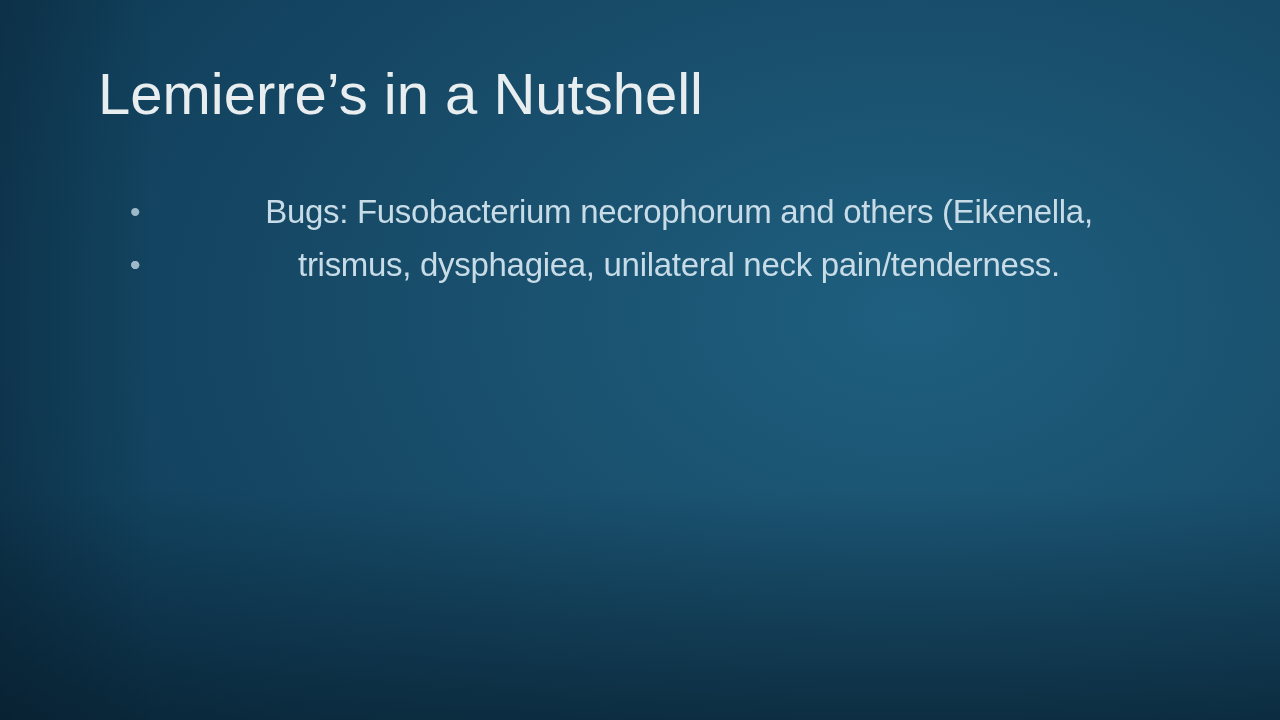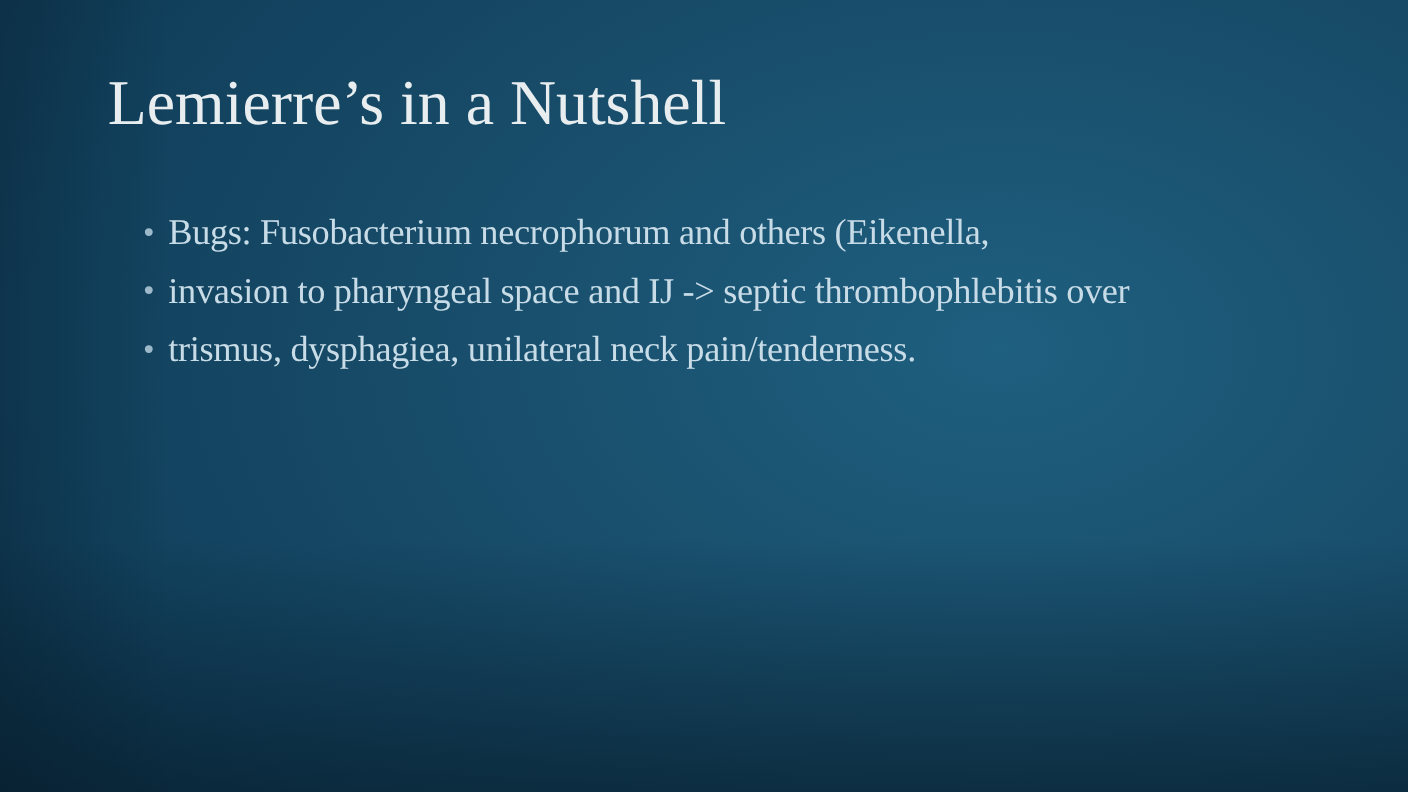--- a/index.html
+++ b/index.html
@@ -5,21 +5,21 @@
   html, body {
     margin: 0;
     padding: 0;
     background: #000;
   }
   .slide {
     position: relative;
     width: 1280px;
     height: 720px;
     overflow: hidden;
-    font-family: Liberation Serif, serif;
+    font-family: Liberation Sans, sans-serif;
     background:
       linear-gradient(to bottom, rgba(7,26,40,0) 68%, rgba(6,24,37,0.55) 100%),
       linear-gradient(to right, rgba(6,24,37,0.25) 0%, rgba(6,24,37,0) 12%),
       radial-gradient(ellipse 1250px 820px at 71% 44%,
         var(--background-center, #1f5f7f) 0%,
         var(--background-mid, #174b68) 45%,
         #11405c 70%,
         var(--background-edge, #0b2d43) 100%);
   }
   .title {
@@ -55,25 +55,26 @@
     position: absolute;
     left: 0;
     top: 0;
     width: 18px;
     font-size: 30px;
     line-height: 42px;
     color: var(--bullet-marker, #9db9c9);
   }
   .bullet-line {
     display: block;
+    text-align: center;
   }
 </style>
 </head>
 <body>
 
 <div class="slide">
   <h1 class="title">Lemierre’s in a Nutshell</h1>
   <ul class="bullets" id="bullet-list">
       <li><span class="bullet-dot">•</span><span><span class="bullet-line">Bugs: Fusobacterium necrophorum and others (Eikenella,</span></span></li>
-      <li><span class="bullet-dot">•</span><span><span class="bullet-line">invasion to pharyngeal space and IJ -&gt; septic thrombophlebitis over</span></span></li>
+      <li><span class="bullet-dot">•</span><span></span></li>
       <li><span class="bullet-dot">•</span><span><span class="bullet-line">trismus, dysphagiea, unilateral neck pain/tenderness.</span></span></li>
     </ul>
 </div>
 
 </body></html>

